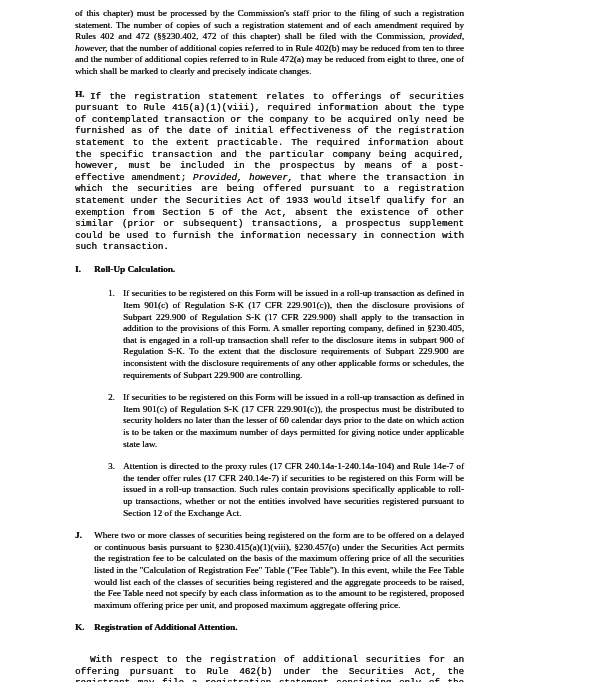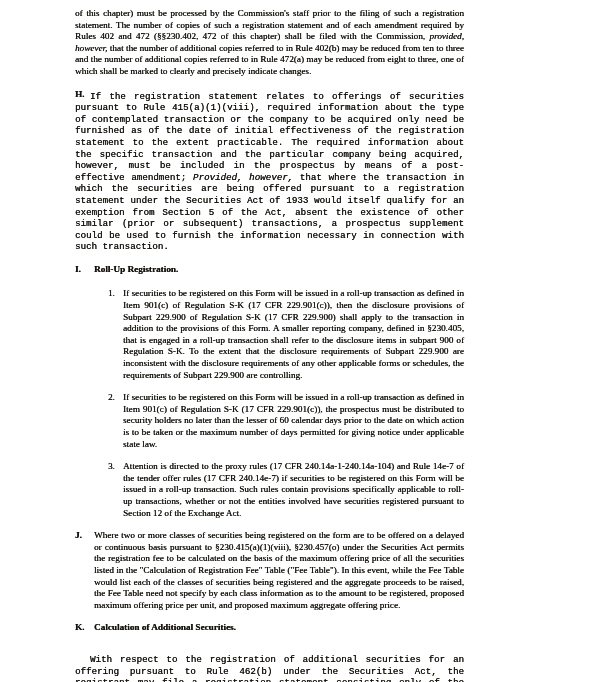--- a/index.html
+++ b/index.html
@@ -73,21 +73,21 @@
 
   <p class="para"><span>of this chapter) must be processed by the Commission's staff prior to the filing of such a registration statement. The number of copies of such a registration statement and of each amendment required by Rules 402 and 472 (§§230.402, 472 of this chapter) shall be filed with the Commission, </span><i>provided, however,</i><span> that the number of additional copies referred to in Rule 402(b) may be reduced from ten to three and the number of additional copies referred to in Rule 472(a) may be reduced from eight to three, one of which shall be marked to clearly and precisely indicate changes.</span></p>
 
   <div class="heading">
     <span class="letter">H.</span>
   </div>
   <p class="para indent"><span>If the registration statement relates to offerings of securities pursuant to Rule 415(a)(1)(viii), required information about the type of contemplated transaction or the company to be acquired only need be furnished as of the date of initial effectiveness of the registration statement to the extent practicable. The required information about the specific transaction and the particular company being acquired, however, must be included in the prospectus by means of a post-effective amendment; </span><i>Provided, however,</i><span> that where the transaction in which the securities are being offered pursuant to a registration statement under the Securities Act of 1933 would itself qualify for an exemption from Section 5 of the Act, absent the existence of other similar (prior or subsequent) transactions, a prospectus supplement could be used to furnish the information necessary in connection with such transaction.</span></p>
 
   <div class="heading">
     <span class="letter">I.</span>
-    <span>Roll-Up Registration.</span>
+    <span>Roll-Up Calculation.</span>
   </div>
 
   <div class="item">
     <span class="num">1.</span>
     <span>If securities to be registered on this Form will be issued in a roll-up transaction as defined in Item 901(c) of Regulation S-K (17 CFR 229.901(c)), then the disclosure provisions of Subpart 229.900 of Regulation S-K (17 CFR 229.900) shall apply to the transaction in addition to the provisions of this Form.  A smaller reporting company, defined in §230.405, that is engaged in a roll-up transaction shall refer to the disclosure items in subpart 900 of Regulation S-K. To the extent that the disclosure requirements of Subpart 229.900 are inconsistent with the disclosure requirements of any other applicable forms or schedules, the requirements of Subpart 229.900 are controlling.</span>
   </div>
 
   <div class="item">
     <span class="num">2.</span>
     <span>If securities to be registered on this Form will be issued in a roll-up transaction as defined in Item 901(c) of Regulation S-K (17 CFR 229.901(c)), the prospectus must be distributed to security holders no later than the lesser of 60 calendar days prior to the date on which action is to be taken or the maximum number of days permitted for giving notice under applicable state law.</span>
@@ -98,17 +98,17 @@
     <span>Attention is directed to the proxy rules (17 CFR 240.14a-1-240.14a-104) and Rule 14e-7 of the tender offer rules (17 CFR 240.14e-7) if securities to be registered on this Form will be issued in a roll-up transaction.  Such rules contain provisions specifically applicable to roll-up transactions, whether or not the entities involved have securities registered pursuant to Section 12 of the Exchange Act.</span>
   </div>
 
   <div class="item lettered">
     <span class="num">J.</span>
     <span>Where two or more classes of securities being registered on the form are to be offered on a delayed or continuous basis pursuant to §230.415(a)(1)(viii), §230.457(o) under the Securities Act permits the registration fee to be calculated on the basis of the maximum offering price of all the securities listed in the "Calculation of Registration Fee" Table ("Fee Table"). In this event, while the Fee Table would list each of the classes of securities being registered and the aggregate proceeds to be raised, the Fee Table need not specify by each class information as to the amount to be registered, proposed maximum offering price per unit, and proposed maximum aggregate offering price.</span>
   </div>
 
   <div class="heading">
     <span class="letter">K.</span>
-    <span>Calculation of Additional Securities.</span>
+    <span>Registration of Additional Attention.</span>
   </div>
   <p class="para indent k-gap">With respect to the registration of additional securities for an offering pursuant to Rule 462(b) under the Securities Act, the registrant may file a registration statement consisting only of the following:  the facing page; a statement that the contents of the earlier registration statement, identified by file number, are incorporated by reference; required opinions and consents; the signature page; and any price-related information omitted from the earlier registration statement in reliance on Rule 430A that the registrant chooses to include in the new registration statement.  The information contained in such a Rule 462(b) registration statement shall be deemed to be a part of the earlier registration statement as of the date of effectiveness of the Rule 462(b) registration statement.  Any opinion or consent required in the Rule 462(b) registration statement may be incorporated by reference from the earlier registration statement with respect to the offering, if: (i) such opinion or consent expressly provides for such incorporation; and (ii) such opinion relates to the securities registered pursuant to Rule 462(b). See Rule 411(c) and Rule 439(b) under the Securities Act.</p>
 
 </div>
 
 </body></html>

